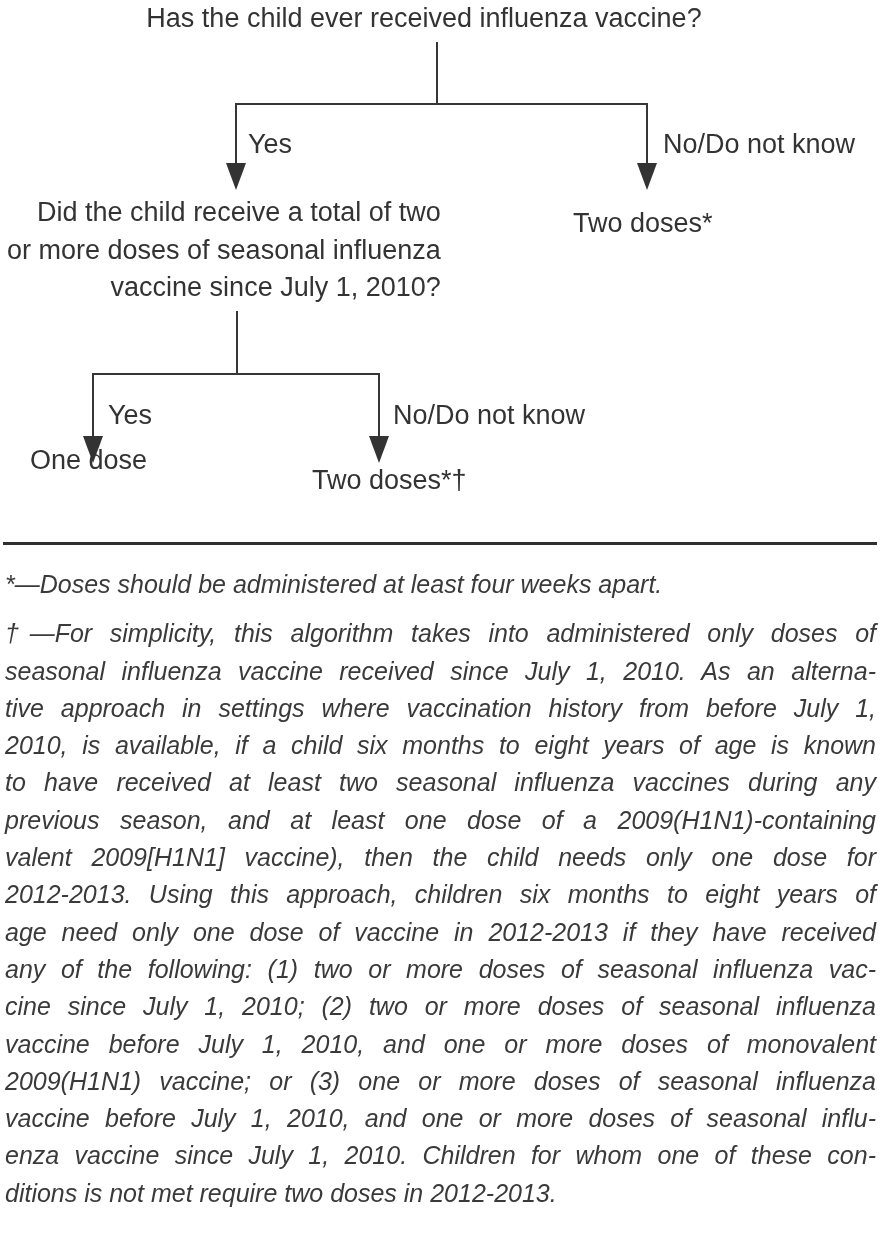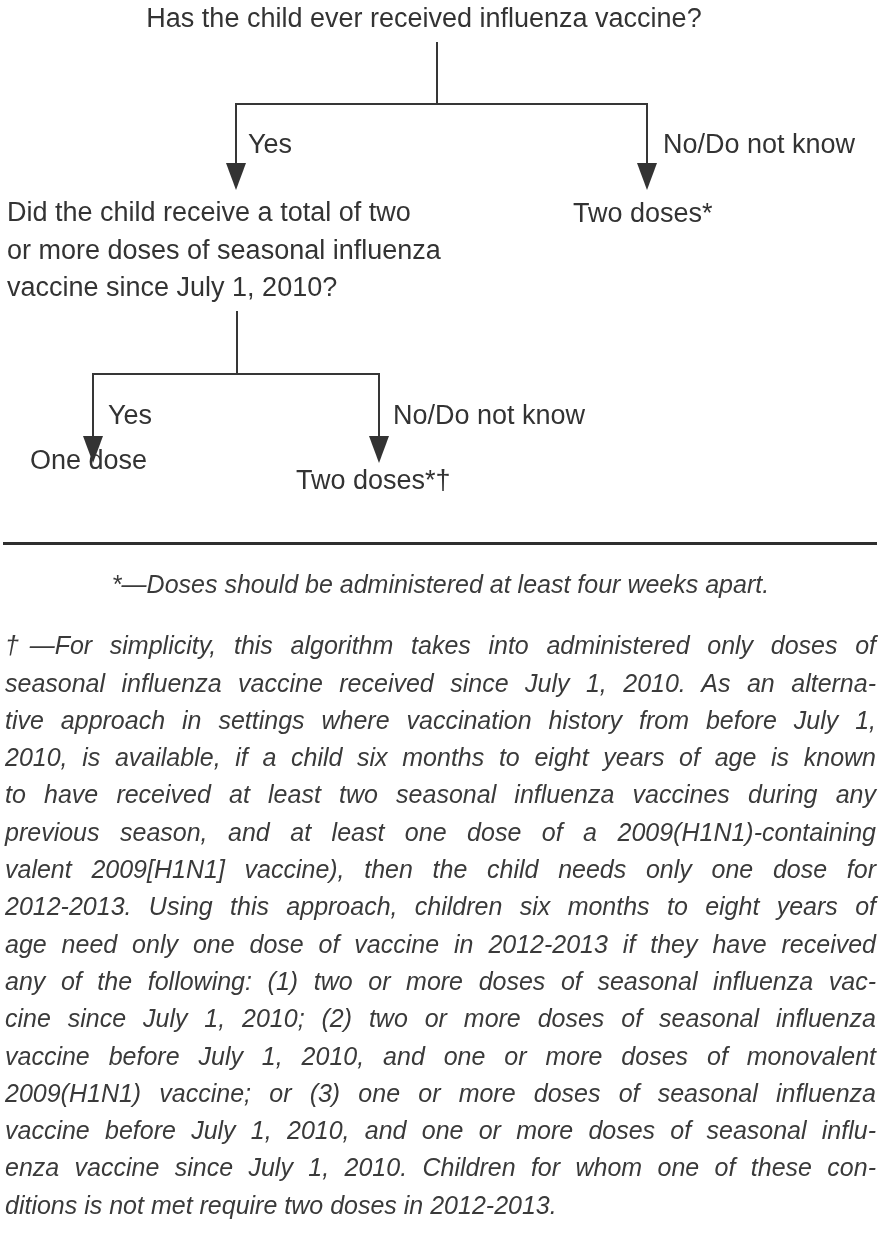--- a/index.html
+++ b/index.html
@@ -20,32 +20,32 @@
     border-top: 27px solid #333333;
   }
 
   
   .flow-label {
     position: absolute;
     font-size: 27px; line-height: 1.2;
     white-space: nowrap; color: #333333;
   }
   .root-q { left: 0; right: 0; top: 2px; text-align: center; }
-  .multiline { white-space: pre-line; line-height: 37.5px; }
+  .multiline { white-space: pre-line; line-height: 37.5px; text-align: right; }
 
   
   .separator { position: absolute; left: 3px; top: 542px; width: 874px; height: 3px; background: #2f2f2f; }
 
   
   .footnotes {
     position: absolute; left: 5px; top: 566px; width: 871px;
     font-style: italic; font-size: 25px; line-height: 37.3px;
     color: #3a3a3a;
   }
-  .fn-single { text-align: center; margin-bottom: 24px; }
+  .fn-single { text-align: left; margin-bottom: 12px; }
   .fn-line { text-align: justify; text-align-last: justify; }
   [data-list] .fn-line:last-child { text-align: left; text-align-last: left; }
 </style>
 </head>
 <body>
 
 <div class="page">
 
   <div class="flow-label root-q">Has the child ever received influenza vaccine?</div>
 
@@ -57,36 +57,36 @@
 
   <div class="line" style="left:646px; top:103px; width:2px; height:62px;"></div>
   <div class="arrowhead" style="left:637px; top:163px;"></div>
 
   <div class="flow-label" style="left:248px; top:128px;">Yes</div>
   <div class="flow-label" style="left:663px; top:128px;">No/Do not know</div>
 
   <div class="flow-label multiline" style="left:7px; top:194px;">Did the child receive a total of two
 or more doses of seasonal influenza
 vaccine since July 1, 2010?</div>
-  <div class="flow-label" style="left:573px; top:197px;">Two doses*</div>
+  <div class="flow-label" style="left:573px; top:207px;">Two doses*</div>
 
   <div class="line" style="left:236px; top:311px; width:2px; height:63px;"></div>
   <div class="line" style="left:92px; top:373px; width:288px; height:2px;"></div>
 
   <div class="line" style="left:92px; top:373px; width:2px; height:65px;"></div>
   <div class="arrowhead" style="left:83px; top:436px;"></div>
 
   <div class="line" style="left:378px; top:373px; width:2px; height:65px;"></div>
   <div class="arrowhead" style="left:369px; top:436px;"></div>
 
   <div class="flow-label" style="left:108px; top:399px;">Yes</div>
   <div class="flow-label" style="left:393px; top:399px;">No/Do not know</div>
 
   <div class="flow-label" style="left:30px; top:444px;">One dose</div>
-  <div class="flow-label" style="left:296px; top:464px;">Two doses*†</div>
+  <div class="flow-label" style="left:312px; top:464px;">Two doses*†</div>
 
   <div class="separator"></div>
 
   <div class="footnotes">
     <div class="fn-single">*—Doses should be administered at least four weeks apart.</div>
     <div data-list="footnotes.dagger_note_lines">
 
     <div class="fn-line">†—For simplicity, this algorithm takes into administered only doses of</div>
         <div class="fn-line">seasonal influenza vaccine received since July 1, 2010. As an alterna-</div>
         <div class="fn-line">tive approach in settings where vaccination history from before July 1,</div>

